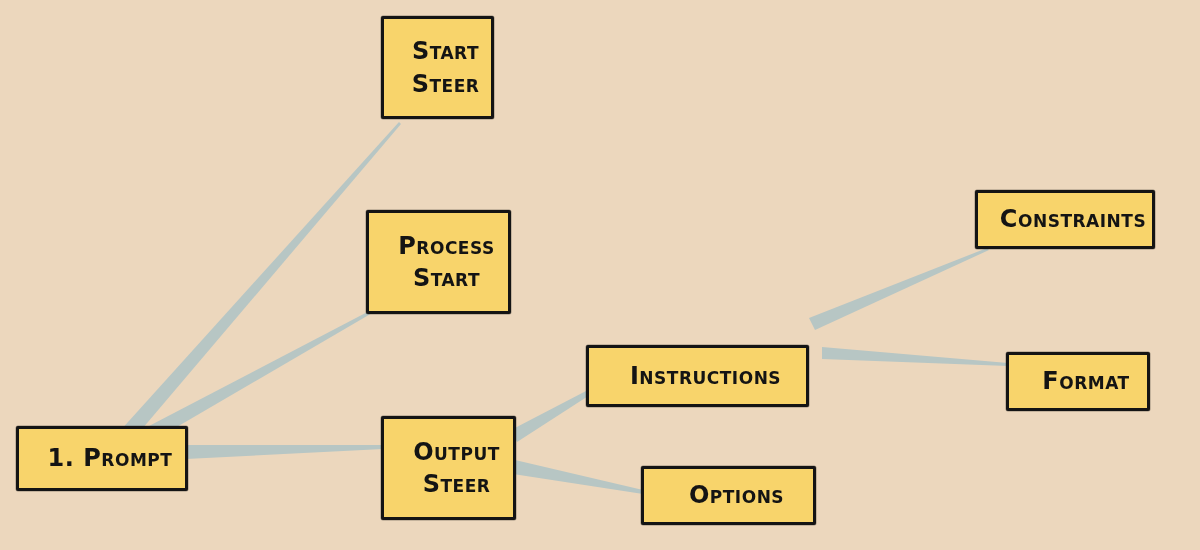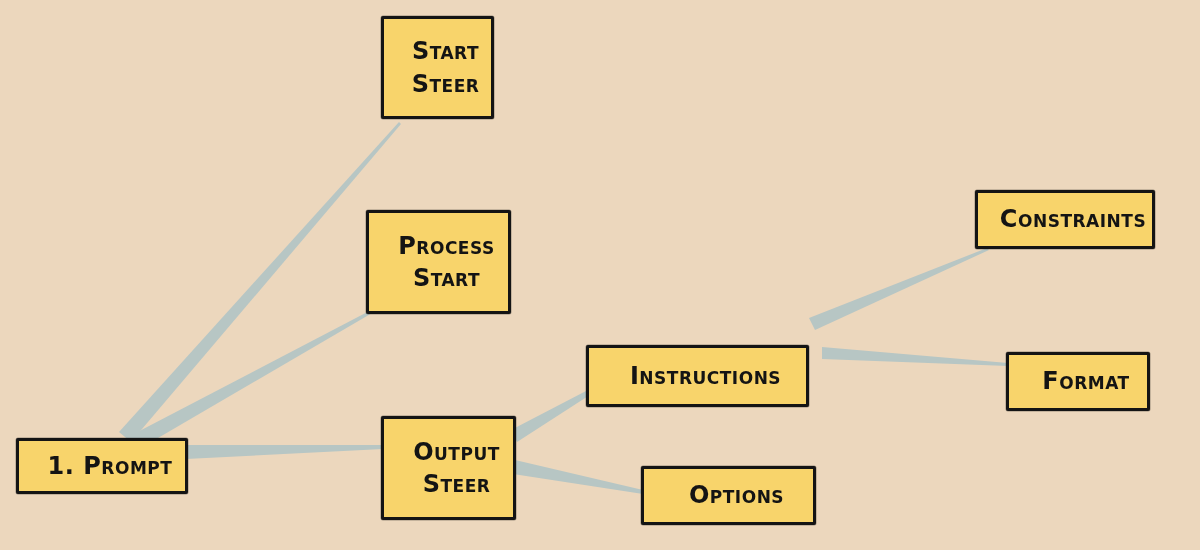--- a/index.html
+++ b/index.html
@@ -87,21 +87,21 @@
 
   <div class="node" style="left:1006px; top:352px; width:144px; height:59px;">
     <span class="node-label">Format</span>
   </div>
 
   <div class="node" style="left:381px; top:416px; width:135px; height:104px;">
     <span class="node-label">Output
 Steer</span>
   </div>
 
-  <div class="node" style="left:16px; top:426px; width:172px; height:56px;margin-top:12px;">
+  <div class="node" style="left:16px; top:426px; width:172px; height:65px;">
     <span class="node-label">1. Prompt</span>
   </div>
 
   <div class="node" style="left:641px; top:466px; width:175px; height:59px;">
     <span class="node-label">Options</span>
   </div>
 
 </div>
 
 </body></html>

